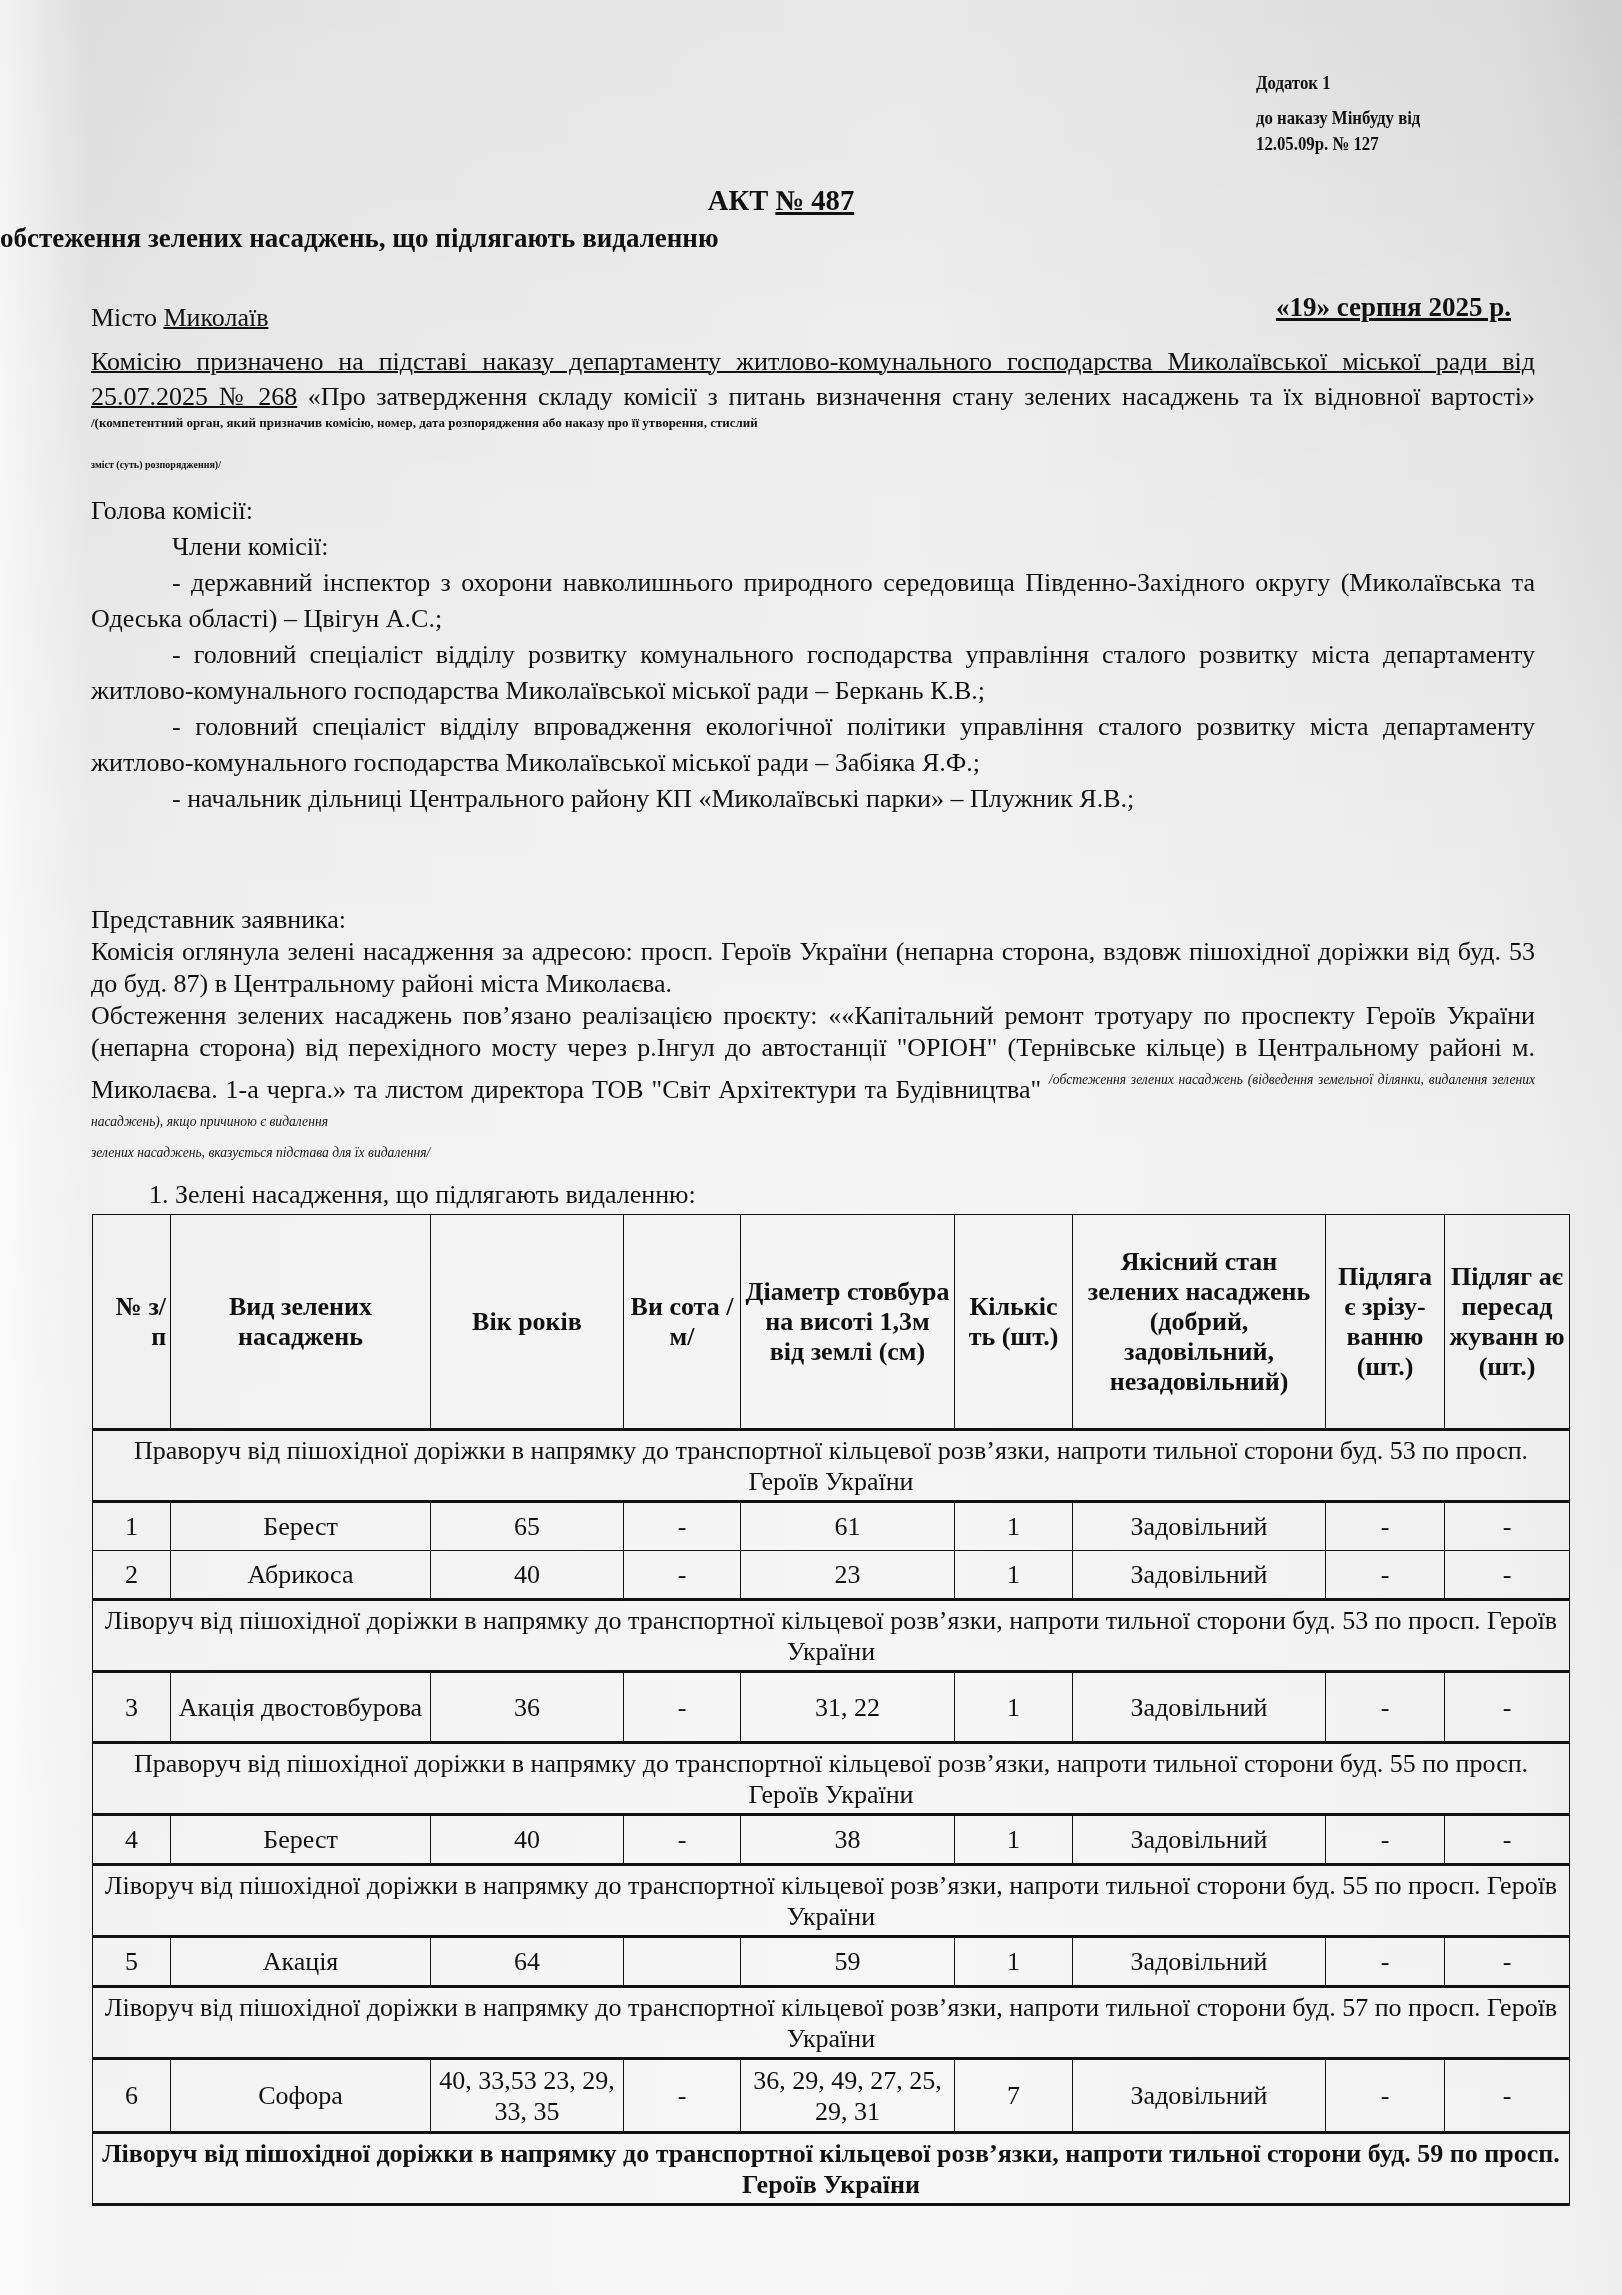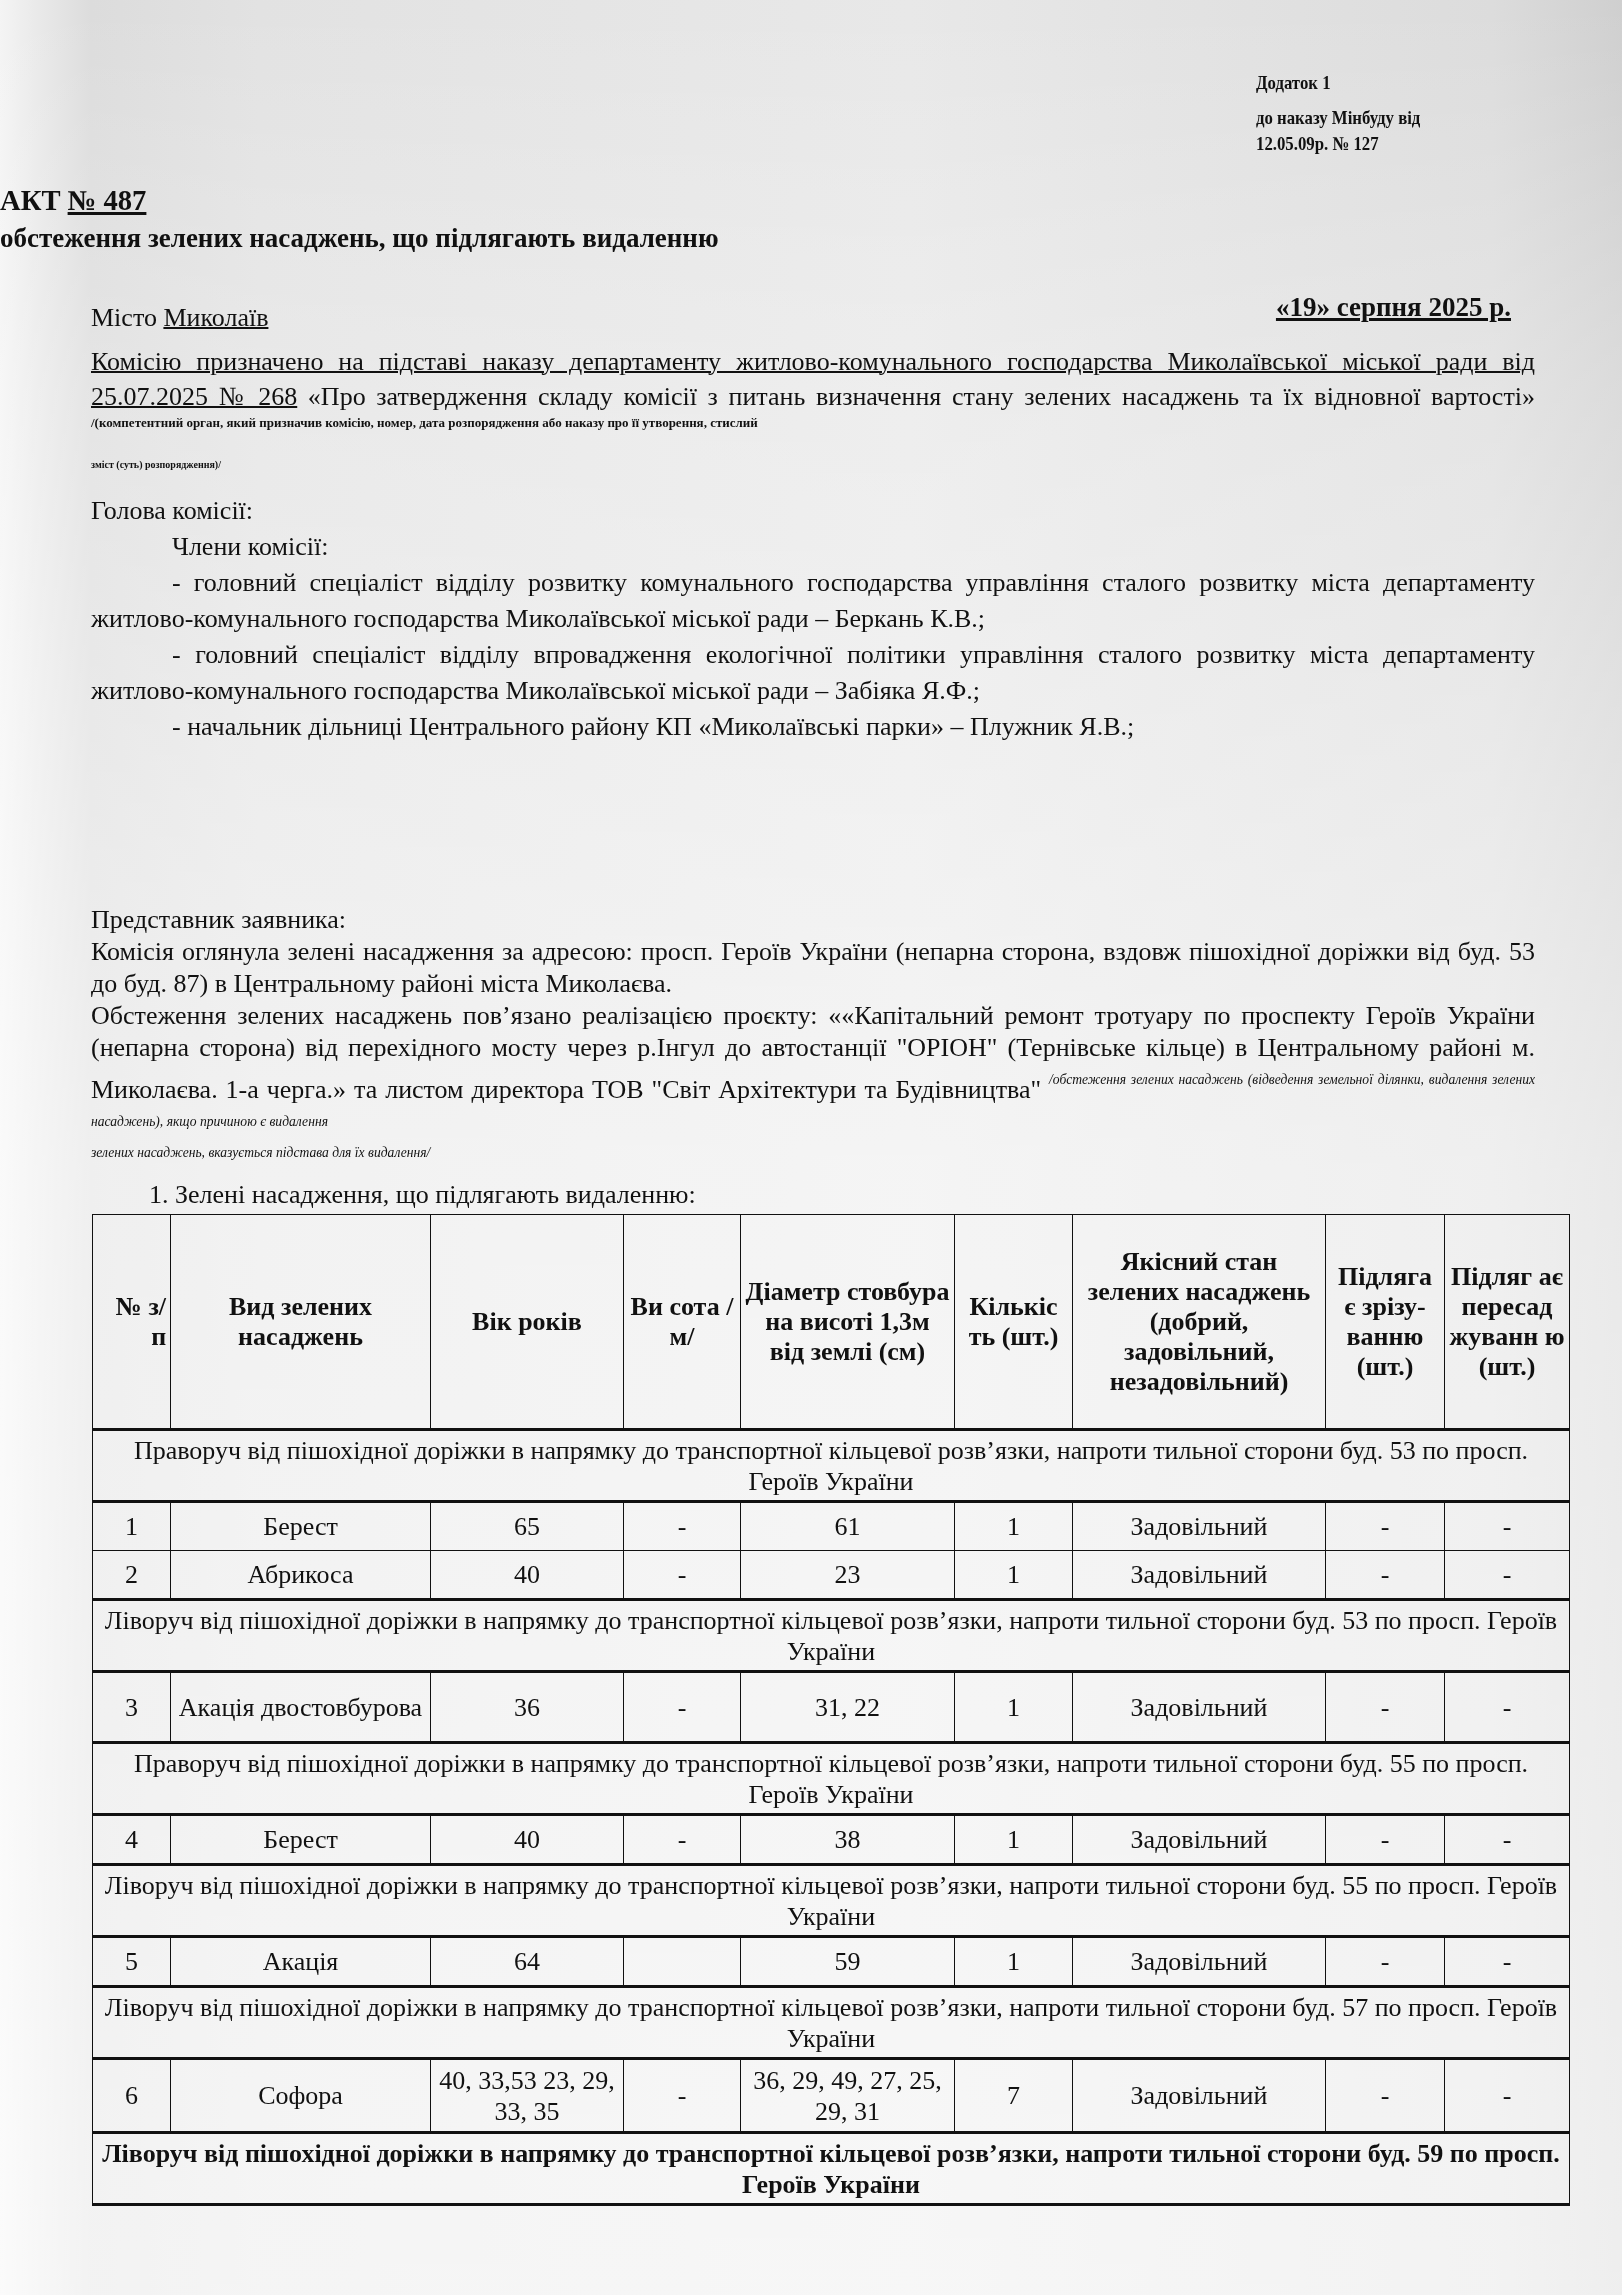--- a/index.html
+++ b/index.html
@@ -15,21 +15,21 @@
     background: linear-gradient(180deg, rgba(255,255,255,0) 0px, rgba(255,255,255,0.25) 390px, rgba(255,255,255,0.55) 1169px, rgba(255,255,255,0.65) 2295px);
     pointer-events: none;
   }
   .abs { position: absolute; }
   .appendix {
     left: 1256px; top: 70px; font-family: "Liberation Serif", serif; font-weight: bold;
     font-size: 19.5px; line-height: 26px; transform: scaleX(0.86); transform-origin: left top;
   }
   .appendix div:first-child { margin-bottom: 9px; }
   .act-title {
-    left: 0; width: 1562px; top: 185px; text-align: left; font-weight: bold; font-size: 28.6px;
+    left: 0; width: 1562px; top: 185px; text-align: center; font-weight: bold; font-size: 28.6px;
   }
   .act-title .u { text-decoration: underline; text-decoration-thickness: 2.6px; }
   .act-sub {
     left: 0; width: 1623px; top: 223px; text-align: left; font-weight: bold; font-size: 27px;
   }
   .city { left: 91px; top: 295px; font-size: 26px; margin-top: 8px; }
   .city .u { text-decoration: underline; text-decoration-thickness: 1.9px; }
   .date { right: 112px; top: 292px; font-size: 27px; font-weight: bold; text-decoration: underline; text-decoration-thickness: 2.6px; }
   .basis {
     left: 91px; top: 344px; width: 1444px; font-size: 26px; line-height: 35px; text-align: justify;
@@ -80,20 +80,21 @@
 <div class="abs date">«19» серпня 2025 р.</div>
 
 <div class="abs basis">
   <span class="u">Комісію призначено на підставі наказу департаменту житлово-комунального господарства Миколаївської міської ради від 25.07.2025 № 268</span><span> «Про затвердження складу комісії з питань визначення стану зелених насаджень та їх відновної вартості» </span><span class="small">/(компетентний орган, який призначив комісію, номер, дата розпорядження або наказу про її утворення, стислий</span>
   <span class="small2">зміст (суть) розпорядження)/</span>
 </div>
 
 <div class="abs block" style="top:493px;">
   <div>Голова комісії:</div>
   <div class="sub-indent">Члени комісії:</div>
+  <div class="indent">- державний інспектор з охорони навколишнього природного середовища Південно-Західного округу (Миколаївська та Одеська області) – Цвігун А.С.;</div>
   <div class="indent">- головний спеціаліст відділу розвитку комунального господарства управління сталого розвитку міста департаменту житлово-комунального господарства Миколаївської міської ради – Беркань К.В.;</div>
   <div class="indent">- головний спеціаліст відділу впровадження екологічної політики управління сталого розвитку міста департаменту житлово-комунального господарства Миколаївської міської ради – Забіяка Я.Ф.;</div>
   <div class="indent">- начальник дільниці Центрального району КП «Миколаївські парки» – Плужник Я.В.;</div>
 </div>
 
 <div class="abs applicant">
   <p>Представник заявника:</p>
   <p>Комісія оглянула зелені насадження за адресою: просп. Героїв України (непарна сторона, вздовж пішохідної доріжки від буд. 53 до буд. 87) в Центральному районі міста Миколаєва.</p>
   <p><span>Обстеження зелених насаджень пов’язано реалізацією проєкту: ««Капітальний ремонт тротуару по проспекту Героїв України (непарна сторона) від перехідного мосту через р.Інгул до автостанції "ОРІОН" (Тернівське кільце) в Центральному районі м. Миколаєва. 1-а черга.» та листом директора ТОВ "Світ Архітектури та Будівництва" </span><span class="tiny">/обстеження зелених насаджень (відведення земельної ділянки, видалення зелених насаджень), якщо причиною є видалення</span><span class="tiny2">зелених насаджень, вказується підстава для їх видалення/</span></p>
 </div>

